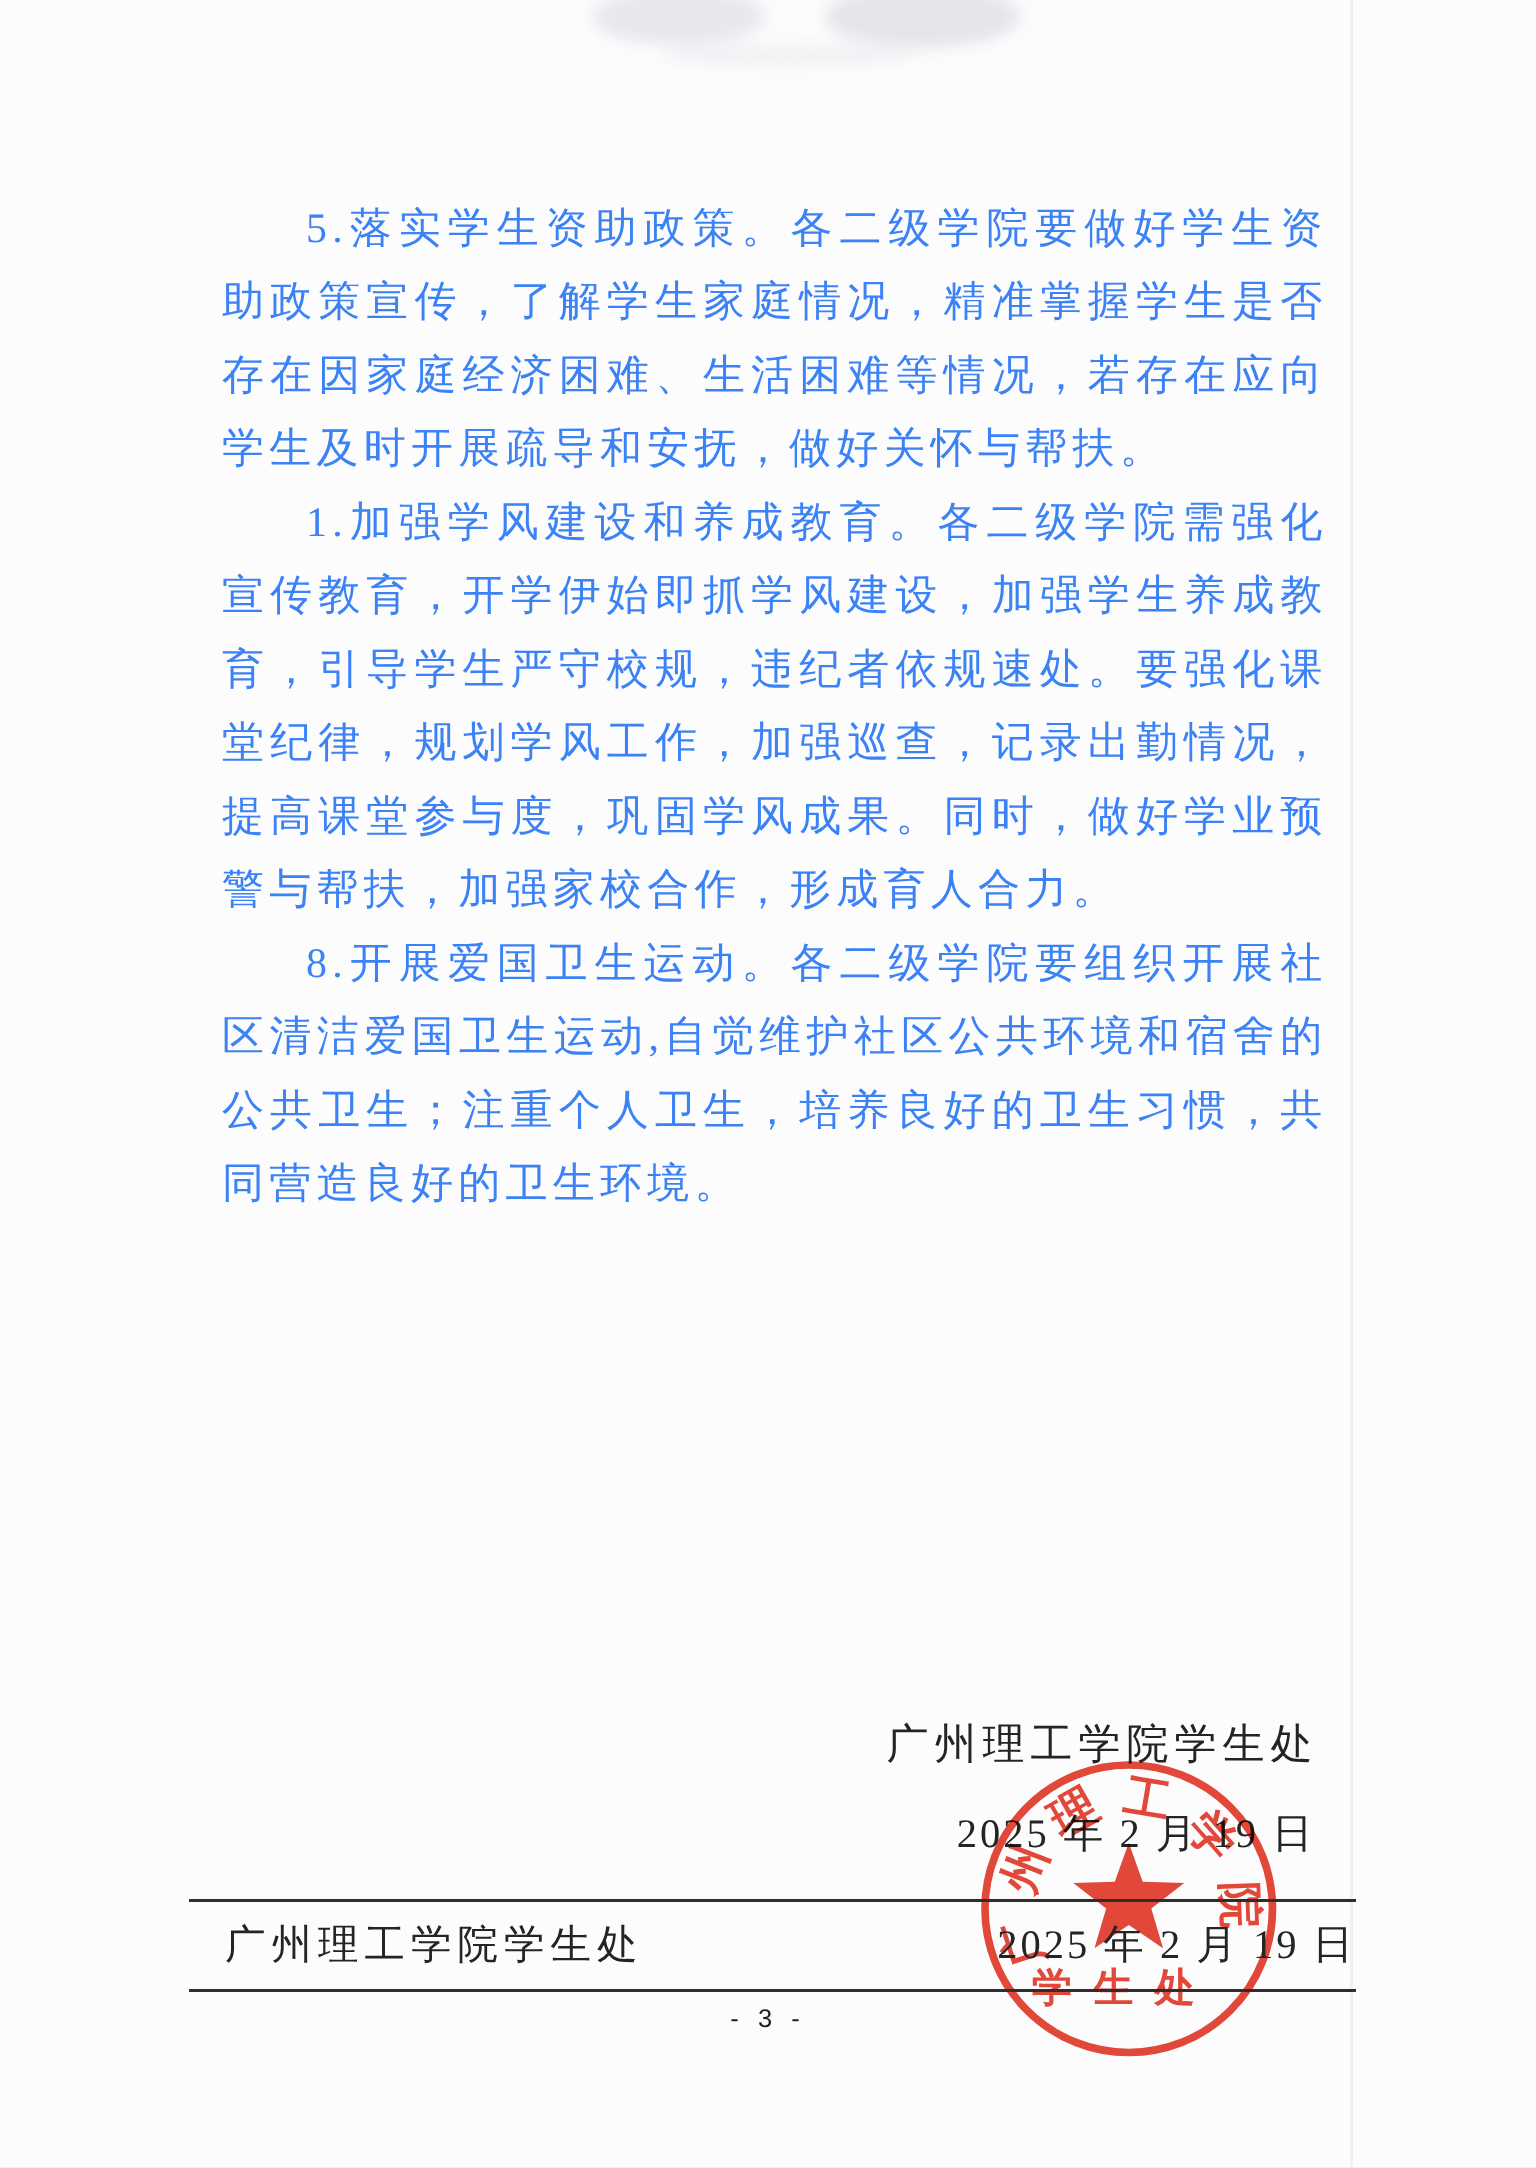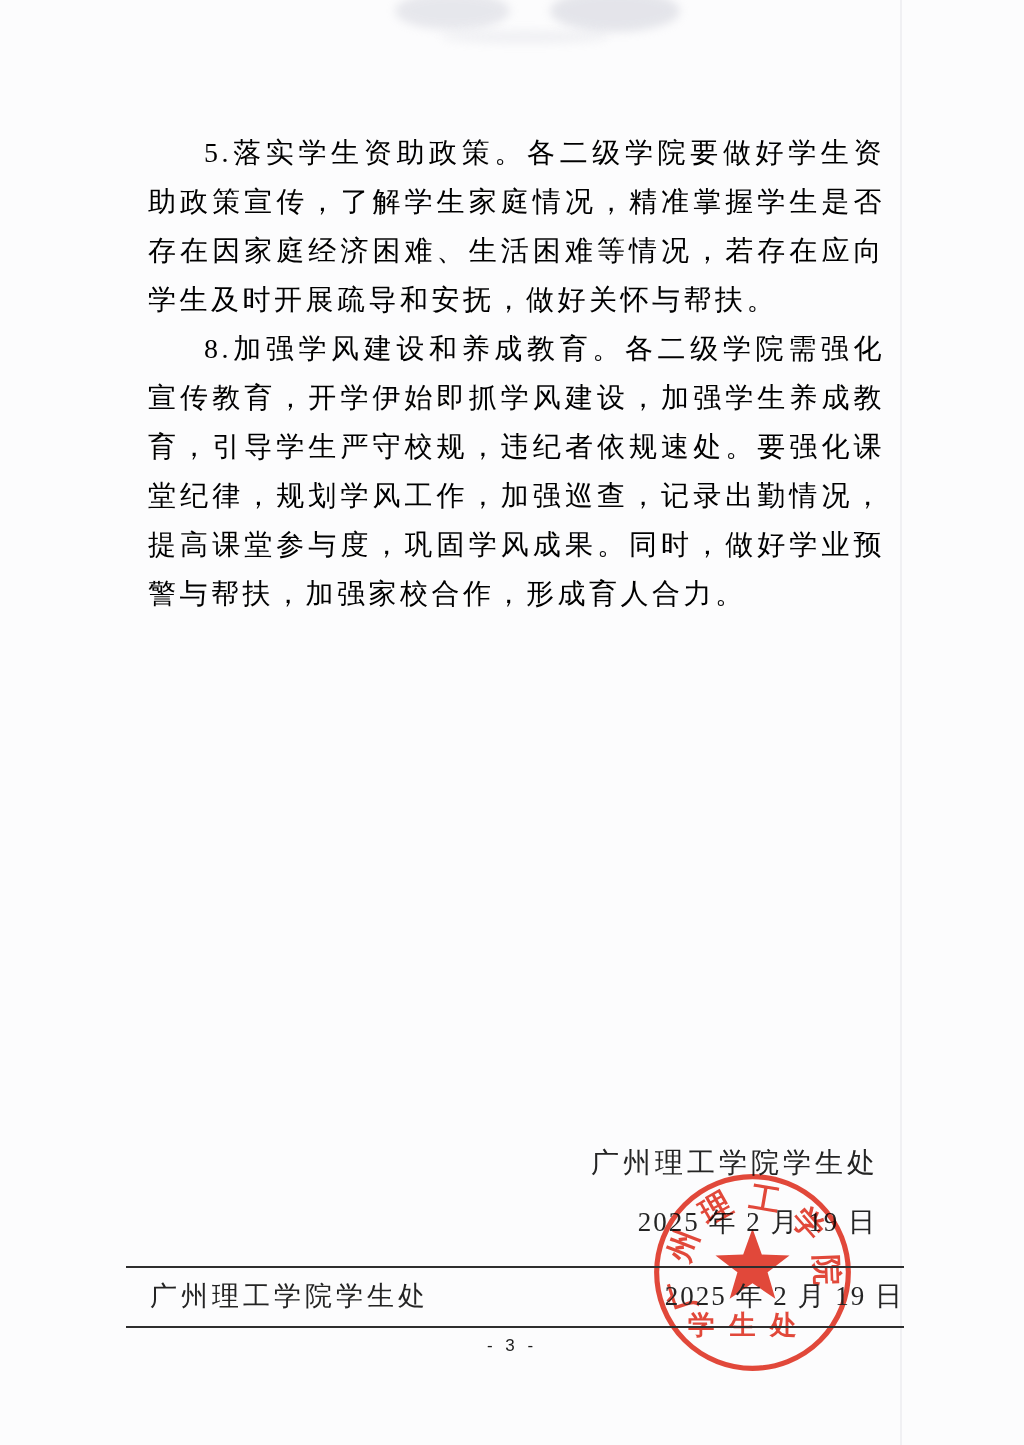--- a/index.html
+++ b/index.html
@@ -22,21 +22,21 @@
 
   .content {
     position:absolute; left:148px; top:128px; width:737px;
   }
   .doc-para {
     font-size:28px;
     line-height:49px;
     letter-spacing:3.5px;
     text-align:justify;
     text-indent:2em;
-    color:#000000;
+    color:#3b82f6;
   }
   .sign-block {
     position:absolute; right:145px; top:1144px; text-align:right;
   }
   .sign-name { font-size:28px; letter-spacing:4px; }
   .sign-date { font-size:27px; letter-spacing:2px; margin-top:22px; padding-right:2px; }
 
   .footer-rule { position:absolute; left:126px; width:778px; height:2px; background:#2e2e2e; }
   .footer-rule.top { top:1266px; }
   .footer-rule.bottom { top:1326px; }
@@ -64,21 +64,22 @@
 
 <div class="page">
 
   <div class="smudge s1"></div>
   <div class="smudge s2"></div>
   <div class="smudge s3"></div>
   <div class="scan-line-v" style="left:900px;"></div>
 
   <div class="content">
     <p class="doc-para">5.落实学生资助政策。各二级学院要做好学生资助政策宣传，了解学生家庭情况，精准掌握学生是否存在因家庭经济困难、生活困难等情况，若存在应向学生及时开展疏导和安抚，做好关怀与帮扶。</p>
-    <p class="doc-para">8.加强学风建设和养成教育。各二级学院需强化宣传教育，开学伊始即抓学风建设，加强学生养成教育，引导学生严守校规，违纪者依规速处。要强化课堂纪律，规划学风工作，加强巡查，记录出勤情况，提高课堂参与度，巩固学风成果。同时，做好学业预警与帮扶，加强家校合作，形成育人合力。</p>
+    <p class="doc-para">1.加强学风建设和养成教育。各二级学院需强化宣传教育，开学伊始即抓学风建设，加强学生养成教育，引导学生严守校规，违纪者依规速处。要强化课堂纪律，规划学风工作，加强巡查，记录出勤情况，提高课堂参与度，巩固学风成果。同时，做好学业预警与帮扶，加强家校合作，形成育人合力。</p>
+    <p class="doc-para">8.开展爱国卫生运动。各二级学院要组织开展社区清洁爱国卫生运动,自觉维护社区公共环境和宿舍的公共卫生；注重个人卫生，培养良好的卫生习惯，共同营造良好的卫生环境。</p>
   </div>
 
   <div class="sign-block">
     <div class="sign-name">广州理工学院学生处</div>
     <div class="sign-date">2025 年 2 月 19 日</div>
   </div>
 
   <div class="stamp">
     <svg viewBox="0 0 200 200" xmlns="http://www.w3.org/2000/svg">
       <circle cx="100" cy="100" r="93.5" fill="none" stroke="#e23b2b" stroke-width="5"></circle>

